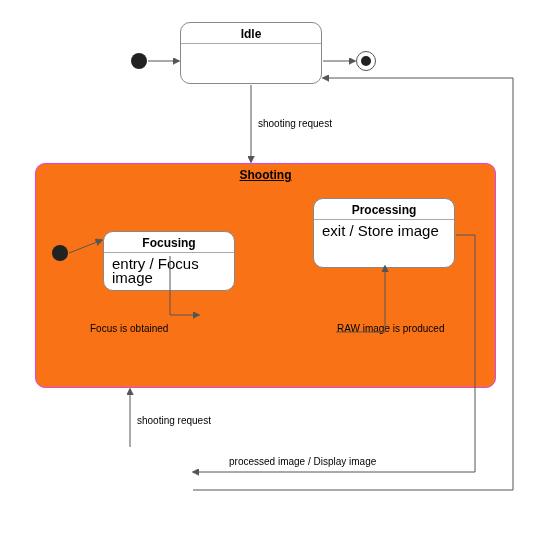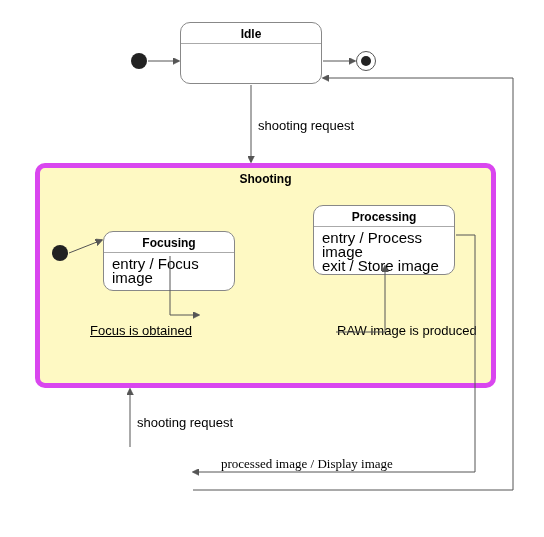--- a/index.html
+++ b/index.html
@@ -34,24 +34,25 @@
     border-top: 1px solid #aaa;
     margin: 0;
   }
   .state .body {
     padding: 4px 8px;
     font-size: 15px;
     line-height: 14px;
   }
   .composite {
     position: absolute;
-    border: 5px solid #d946ef;
+    border: 1px solid #d946ef;
     border-radius: 10px;
-    background: #fef9c3;
+    background: #f97316;
     box-sizing: border-box;
+    text-decoration: underline;
   }
   .composite .ctitle {
     font-weight: bold;
     text-align: center;
     padding: 4px 0 2px 0;
     font-size: 12px;
   }
   .initial {
     position: absolute;
     width: 16px;
@@ -72,21 +73,21 @@
     position: absolute;
     width: 10px;
     height: 10px;
     background: #222;
     border-radius: 50%;
     top: 4px;
     left: 4px;
   }
   .label {
     position: absolute;
-    font-size: 13px;
+    font-size: 10px;
     color: #000;
     white-space: nowrap;
   }
   svg.edges {
     position: absolute;
     top: 0; left: 0;
     width: 544px;
     height: 537px;
     pointer-events: none;
   }
@@ -122,35 +123,34 @@
   </div>
 
   <div class="initial" style="left:52px; top:245px;"></div>
 
   <div class="state" style="left:103px; top:195px; width:132px; height:60px;margin-top:36px;">
     <div class="title">Focusing</div>
     <div class="divider"></div>
     <div class="body">entry / Focus image</div>
   </div>
 
-  <div class="state" style="left:313px; top:205px; width:142px; height:70px;">
+  <div class="state" style="left:313px; top:198px; width:142px; height:70px;">
     <div class="title">Processing</div>
     <div class="divider"></div>
     <div class="body">
-      <div>entry / Process image</div>
       <div>exit / Store image</div>
     </div>
   </div>
 
 
 
   <div class="label" style="left:258px; top:118px;">shooting request</div>
-  <div class="label" style="left:90px; top:323px;text-decoration:underline;">Focus is obtained</div>
+  <div class="label" style="left:90px; top:323px;">Focus is obtained</div>
   <div class="label" style="left:337px; top:323px;">RAW image is produced</div>
-  <div class="label" style="left:221px; top:456px;font-family:Liberation Serif, serif;">processed image / Display image</div>
+  <div class="label" style="left:229px; top:456px;">processed image / Display image</div>
   <div class="label" style="left:137px; top:415px;">shooting request</div>
 
   <svg class="edges">
     <defs>
       <marker id="arrow" viewBox="0 0 10 10" refX="9" refY="5" markerWidth="7" markerHeight="7" orient="auto-start-reverse">
         <path d="M 0 0 L 10 5 L 0 10 z" class="arrowhead"></path>
       </marker>
     </defs>
 
     <line x1="148" y1="61" x2="179" y2="61" marker-end="url(#arrow)"></line>

